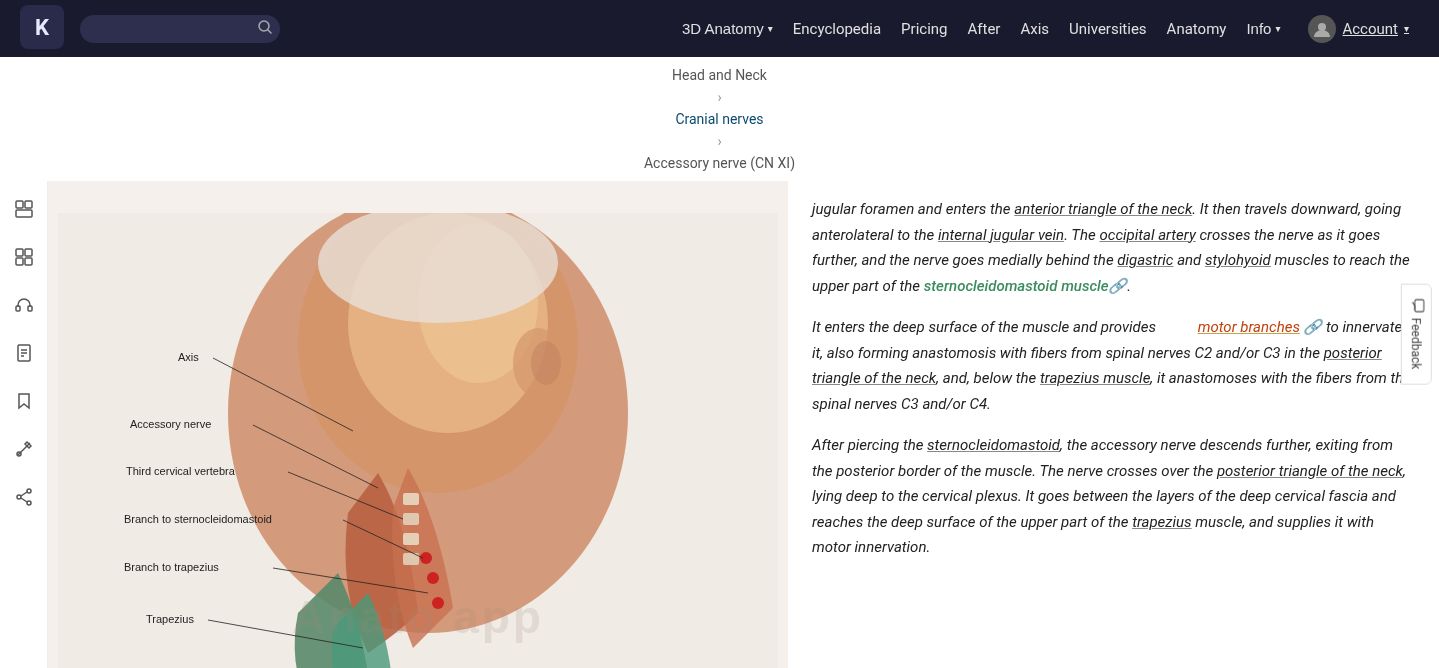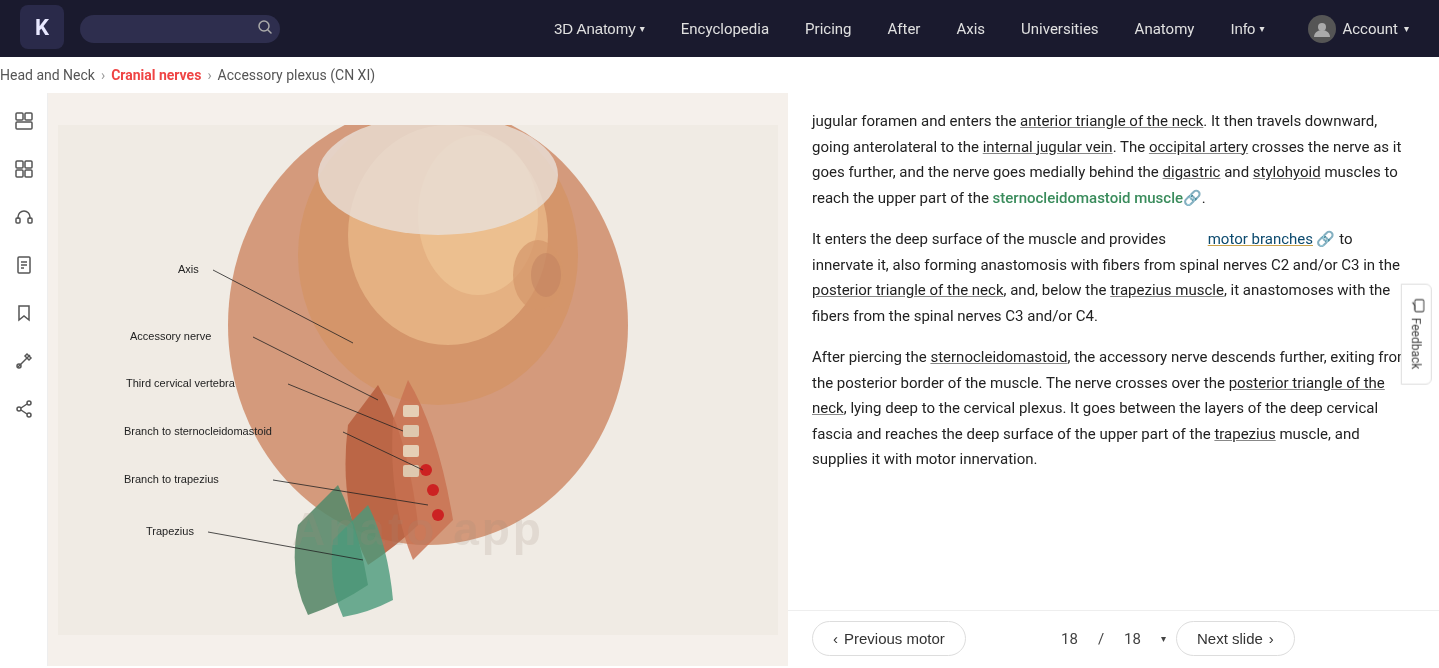--- a/index.html
+++ b/index.html
@@ -40,21 +40,21 @@
       right: 8px;
       background: none;
       border: none;
       cursor: pointer;
       color: #aaa;
       font-size: 14px;
     }
     .navbar-links {
       display: flex;
       align-items: center;
-      gap: 16px;
+      gap: 0;
       margin-left: auto;
     }
     .navbar-links a, .navbar-link-btn {
       color: #e0e0e0;
       text-decoration: none;
       font-size: 15px;
       padding: 6px 10px;
       border-radius: 4px;
       cursor: pointer;
       background: none;
@@ -66,37 +66,39 @@
     }
     .navbar-account {
       display: flex;
       align-items: center;
       gap: 6px;
       color: #e0e0e0;
       cursor: pointer;
       padding: 6px 10px;
       border-radius: 4px;
       margin-left: 8px;
+      text-decoration: underline;
     }
     .account-icon {
       width: 28px; height: 28px;
       border-radius: 50%;
       background: #555;
       display: flex; align-items: center; justify-content: center;
       font-size: 16px;
     }
 
     
     .breadcrumb {
       padding: 10px 0;
       font-size: 14px;
       color: #555;
       display: flex;
       align-items: center;
       gap: 6px;
+      flex-direction: column;
     }
     .breadcrumb a { color: #555; text-decoration: none; }
     .breadcrumb .sep { color: #999; }
 
     
     .main-layout {
       display: flex;
       height: calc(668px - 57px - 38px);
       overflow: hidden;
     }
@@ -139,23 +141,23 @@
 
     
     .text-panel {
       flex: 1;
       padding: 16px 24px 16px 24px;
       overflow-y: auto;
       font-size: 15px;
       line-height: 1.7;
       color: #222;
     }
-    .text-panel p { margin-bottom: 16px; }
+    .text-panel p { margin-bottom: 16px; font-style: italic; }
     .text-panel a { color: #222; text-decoration: underline; text-decoration-color: #888; }
-    .text-panel a.orange { color: #0c4a6e; text-decoration: underline; text-decoration-color: #c8a048; padding-left: 38px; }
+    .text-panel a.orange { color: #c2410c; text-decoration: underline; text-decoration-color: #c8a048; padding-left: 38px; }
     .text-panel a.green { color: #3a8c5c; text-decoration: none; font-weight: 500; }
 
     
     .slide-nav {
       display: flex;
       align-items: center;
       justify-content: space-between;
       padding: 10px 24px;
       border-top: 1px solid #eee;
       background: #fff;
@@ -263,23 +265,23 @@
       </div>
       <span style="color:#e0e0e0;font-size:15px;">Account</span>
       <span style="color:#e0e0e0;font-size:10px;">▾</span>
     </div>
   </div>
 </nav>
 
 <div class="breadcrumb">
   <a href="#">Head and Neck</a>
   <span class="sep">›</span>
-  <a href="#" style="font-weight:700;color:#ef4444;">Cranial nerves</a>
+  <a href="#" style="font-weight:400;color:#0c4a6e;">Cranial nerves</a>
   <span class="sep">›</span>
-  <span>Accessory plexus (CN XI)</span>
+  <span>Accessory nerve (CN XI)</span>
 </div>
 
 <div class="main-layout">
 
   <div class="left-sidebar">
     <div class="sidebar-icon">
       <svg width="20" height="20" viewBox="0 0 20 20" fill="none">
         <rect x="2" y="2" width="7" height="7" rx="1" stroke="#555" stroke-width="1.5"></rect>
         <rect x="11" y="2" width="7" height="7" rx="1" stroke="#555" stroke-width="1.5"></rect>
         <rect x="2" y="11" width="16" height="7" rx="1" stroke="#555" stroke-width="1.5"></rect>

